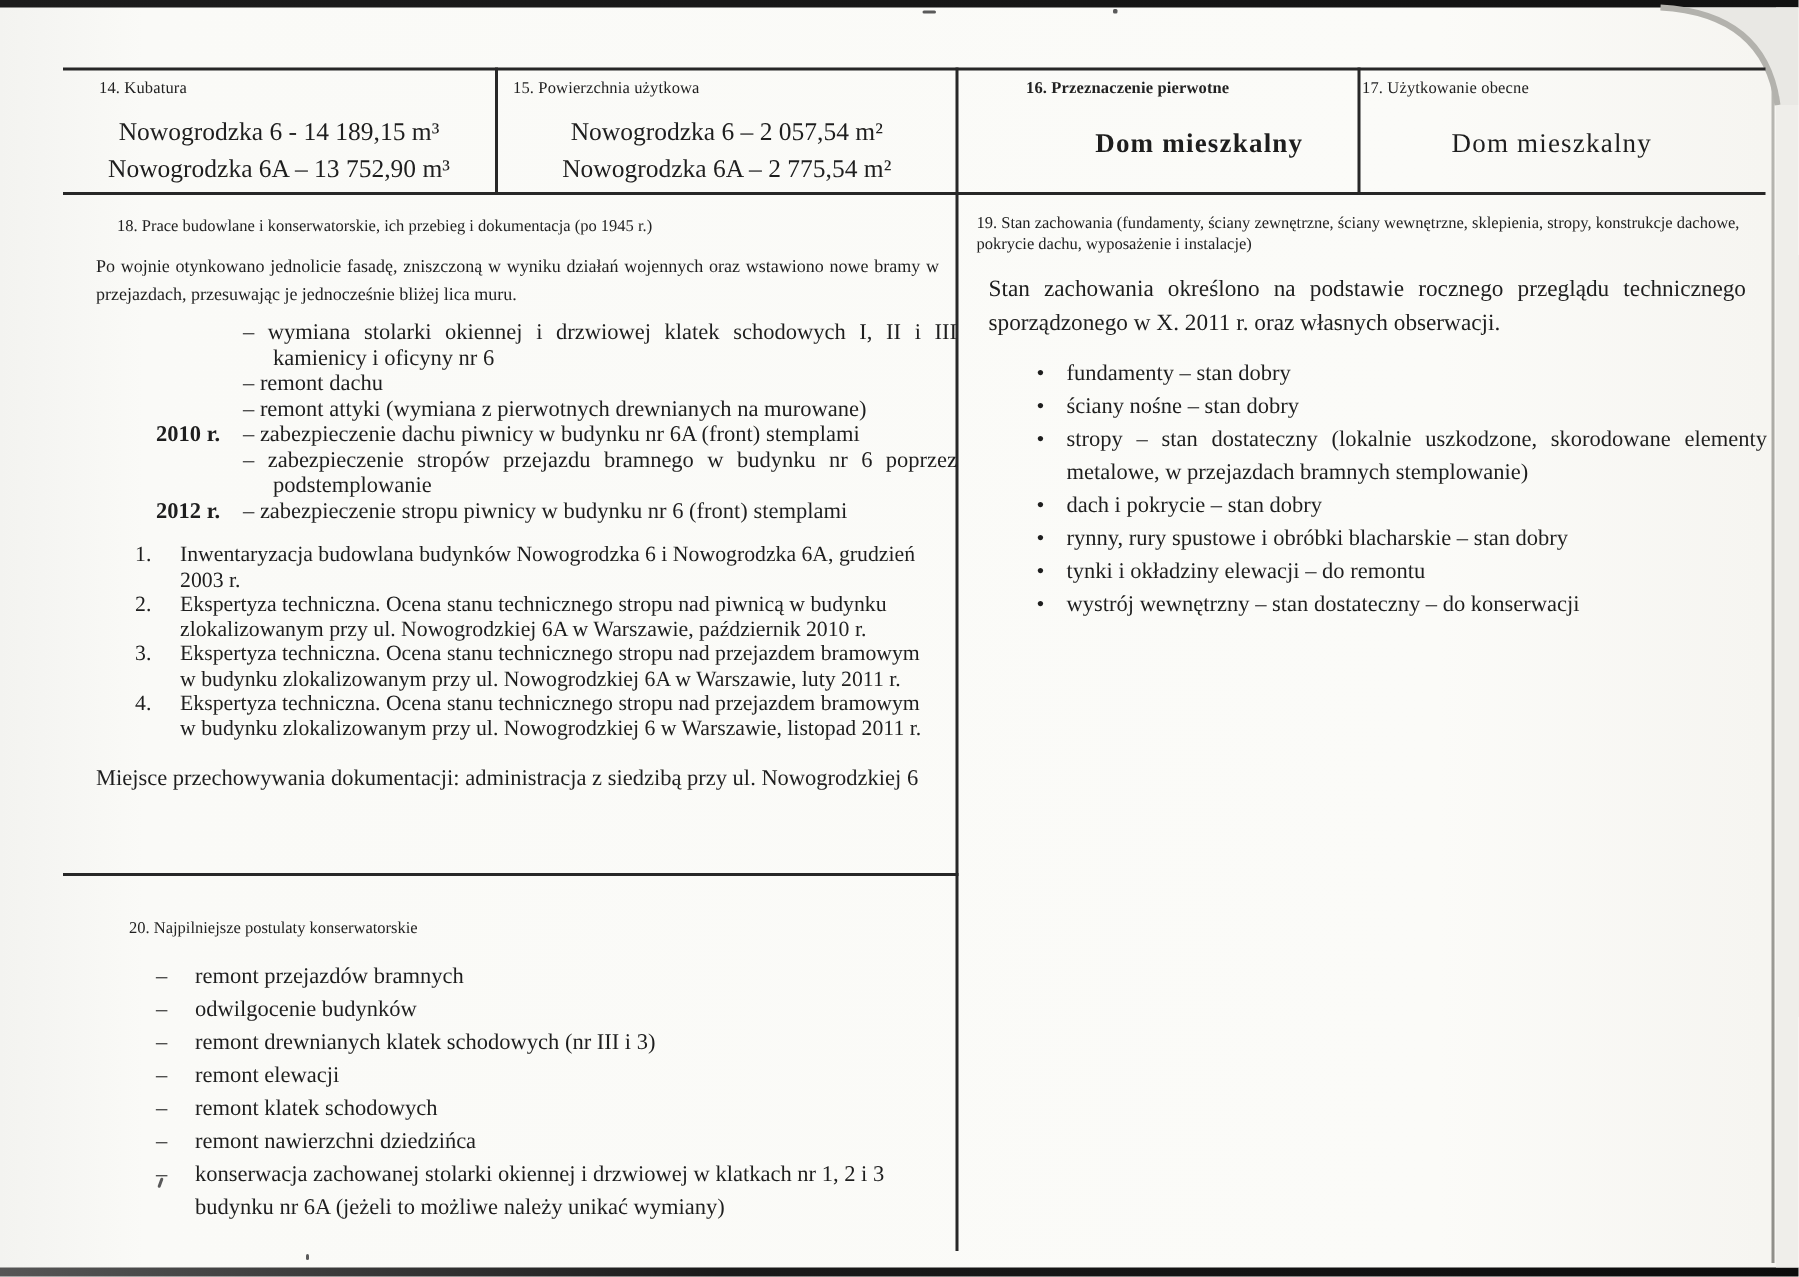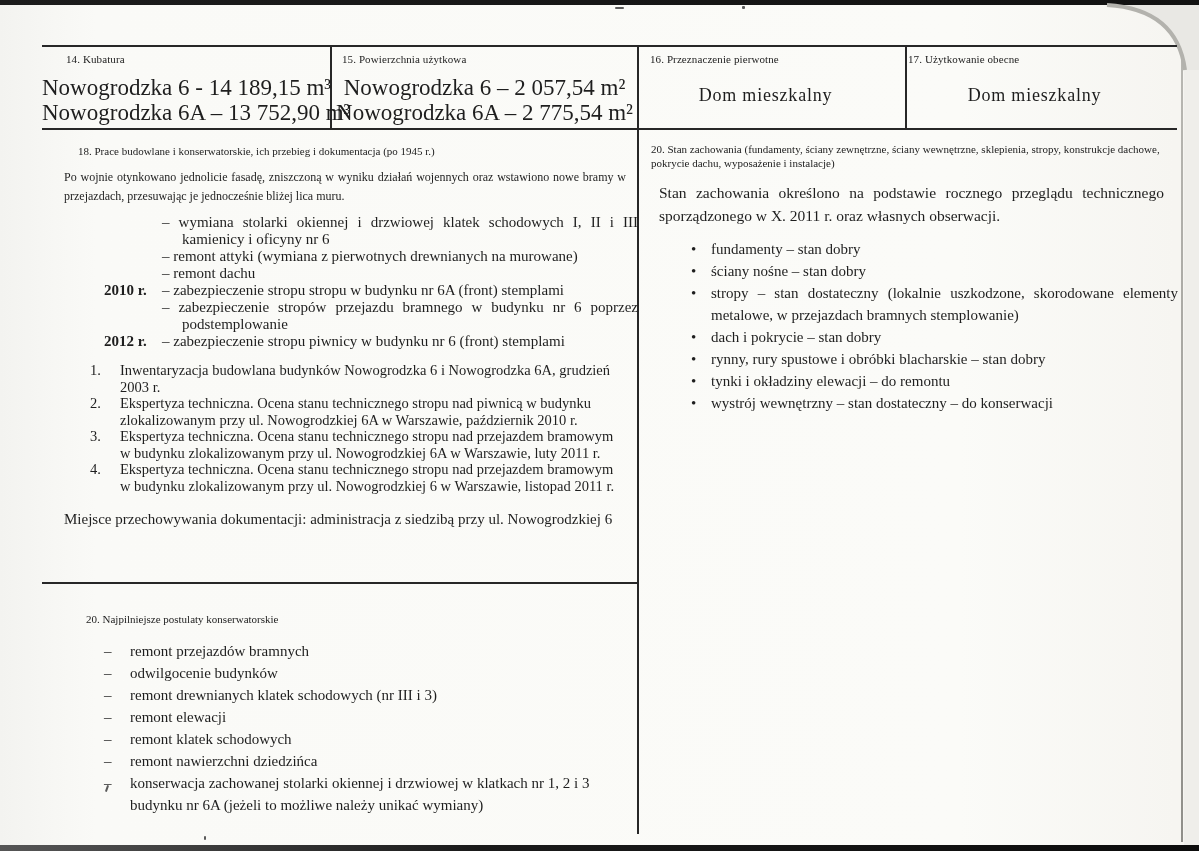--- a/index.html
+++ b/index.html
@@ -14,21 +14,21 @@
   .ln{position:absolute;background:#272727;}
   
   .edge-top{left:0;top:0;width:1199px;height:5px;background:linear-gradient(90deg,#1c1c1c,#121212);}
   .edge-bottom{left:0;top:845px;width:1199px;height:6px;background:linear-gradient(90deg,#565656,#1a1a1a 40%,#0c0c0c);}
   .edge-right-band{left:1184px;top:5px;width:15px;height:840px;background:#efeeea;}
   .edge-right-line{left:1181px;top:40px;width:2px;height:802px;background:linear-gradient(#b9b8b3,#8f8e89);}
   .speck{position:absolute;background:#5a5a5a;border-radius:1px;}
   
   .cell{position:absolute;top:47px;height:81px;}
   .cell-label{position:absolute;font-size:11px;letter-spacing:.1px;color:#222;white-space:nowrap;}
-  .cell-vals{position:absolute;left:0;right:0;text-align:center;font-size:23px;line-height:25px;white-space:nowrap;}
+  .cell-vals{position:absolute;left:0;right:0;text-align:center;font-size:17px;line-height:25px;white-space:nowrap;}
   .cell-val-big{position:absolute;left:0;right:0;text-align:center;font-size:18px;letter-spacing:.8px;white-space:nowrap;}
   
   .sec{position:absolute;}
   .sec-label{font-size:11px;color:#222;line-height:14px;}
   .para{text-align:justify;font-size:12px;line-height:19px;}
   .event{display:flex;align-items:flex-end;}
   .ev-year{flex:none;width:58px;margin-left:62px;font-weight:bold;font-size:15px;line-height:17px;}
   .ev-items{width:484px;}
   .ev-item{padding-left:20px;text-indent:-20px;text-align:justify;font-size:15px;line-height:17px;}
   .docs{margin:12px 0 0 48px;}
@@ -74,41 +74,41 @@
     <div>Nowogrodzka 6A – 13 752,90 m³</div>
   </div>
 </div>
 <div class="cell" style="left:332px;width:305px;">
   <div class="cell-label" style="left:10px;top:6px;">15. Powierzchnia użytkowa</div>
   <div class="cell-vals" style="top:28px;">
     <div>Nowogrodzka 6 – 2 057,54 m²</div>
     <div>Nowogrodzka 6A – 2 775,54 m²</div>
   </div>
 </div>
-<div class="cell" style="left:639px;width:253px;">
+<div class="cell" style="left:673px;width:253px;font-weight:bold;">
   <div class="cell-label" style="left:11px;top:6px;">16. Przeznaczenie pierwotne</div>
   <div class="cell-val-big" style="top:38px;">Dom mieszkalny</div>
 </div>
 <div class="cell" style="left:900px;width:269px;">
   <div class="cell-label" style="left:8px;top:6px;">17. Użytkowanie obecne</div>
   <div class="cell-val-big" style="top:38px;">Dom mieszkalny</div>
 </div>
 
 <div class="sec" style="left:42px;top:130px;width:596px;">
   <div class="sec-label" style="margin:14px 0 0 36px;">18. Prace budowlane i konserwatorskie, ich przebieg i dokumentacja (po 1945 r.)</div>
   <div class="para" style="margin:10px 0 0 22px;width:562px;">Po wojnie otynkowano jednolicie fasadę, zniszczoną w wyniku działań wojennych oraz wstawiono nowe bramy w przejazdach, przesuwając je jednocześnie bliżej lica muru.</div>
 
   <div style="margin-top:8px;">
     <div class="event">
       <div class="ev-year">2010 r.</div>
       <div class="ev-items">
         <div class="ev-item"><span>–</span> <span>wymiana stolarki okiennej i drzwiowej klatek schodowych I, II i III kamienicy i oficyny nr 6</span></div>
+        <div class="ev-item"><span>–</span> <span>remont dachu</span></div>
         <div class="ev-item"><span>–</span> <span>remont attyki (wymiana z pierwotnych drewnianych na murowane)</span></div>
-        <div class="ev-item"><span>–</span> <span>remont dachu</span></div>
-        <div class="ev-item"><span>–</span> <span>zabezpieczenie stropu stropu w budynku nr 6A (front) stemplami</span></div>
+        <div class="ev-item"><span>–</span> <span>zabezpieczenie dachu piwnicy w budynku nr 6A (front) stemplami</span></div>
       </div>
     </div>
     <div class="event">
       <div class="ev-year">2012 r.</div>
       <div class="ev-items">
         <div class="ev-item"><span>–</span> <span>zabezpieczenie stropów przejazdu bramnego w budynku nr 6 poprzez podstemplowanie</span></div>
         <div class="ev-item"><span>–</span> <span>zabezpieczenie stropu piwnicy w budynku nr 6 (front) stemplami</span></div>
       </div>
     </div>
   </div>
@@ -129,21 +129,21 @@
     <div class="doc">
       <div class="doc-num">4.</div>
       <div class="doc-text">Ekspertyza techniczna. Ocena stanu technicznego stropu nad przejazdem bramowym w budynku zlokalizowanym przy ul. Nowogrodzkiej 6 w Warszawie, listopad 2011 r.</div>
     </div>
   </div>
 
   <div class="storage">Miejsce przechowywania dokumentacji: administracja z siedzibą przy ul. Nowogrodzkiej 6</div>
 </div>
 
 <div class="sec" style="left:639px;top:130px;width:539px;">
-  <div class="sec-label" style="margin:12px 0 0 12px;width:512px;">20. Stan zachowania (fundamenty, ściany zewnętrzne, ściany wewnętrzne, sklepienia, stropy, konstrukcje dachowe, pokrycie dachu, wyposażenie i instalacje)</div>
+  <div class="sec-label" style="margin:12px 0 0 12px;width:512px;">19. Stan zachowania (fundamenty, ściany zewnętrzne, ściany wewnętrzne, sklepienia, stropy, konstrukcje dachowe, pokrycie dachu, wyposażenie i instalacje)</div>
   <div class="para" style="margin:11px 0 0 20px;width:505px;font-size:15.5px;line-height:23px;">Stan zachowania określono na podstawie rocznego przeglądu technicznego sporządzonego w X. 2011 r. oraz własnych obserwacji.</div>
   <div style="margin-top:11px;">
     <div class="b-item">
         <div class="b-mark">•</div>
         <div class="b-text">fundamenty – stan dobry</div>
       </div>
     <div class="b-item">
         <div class="b-mark">•</div>
         <div class="b-text">ściany nośne – stan dobry</div>
       </div>

